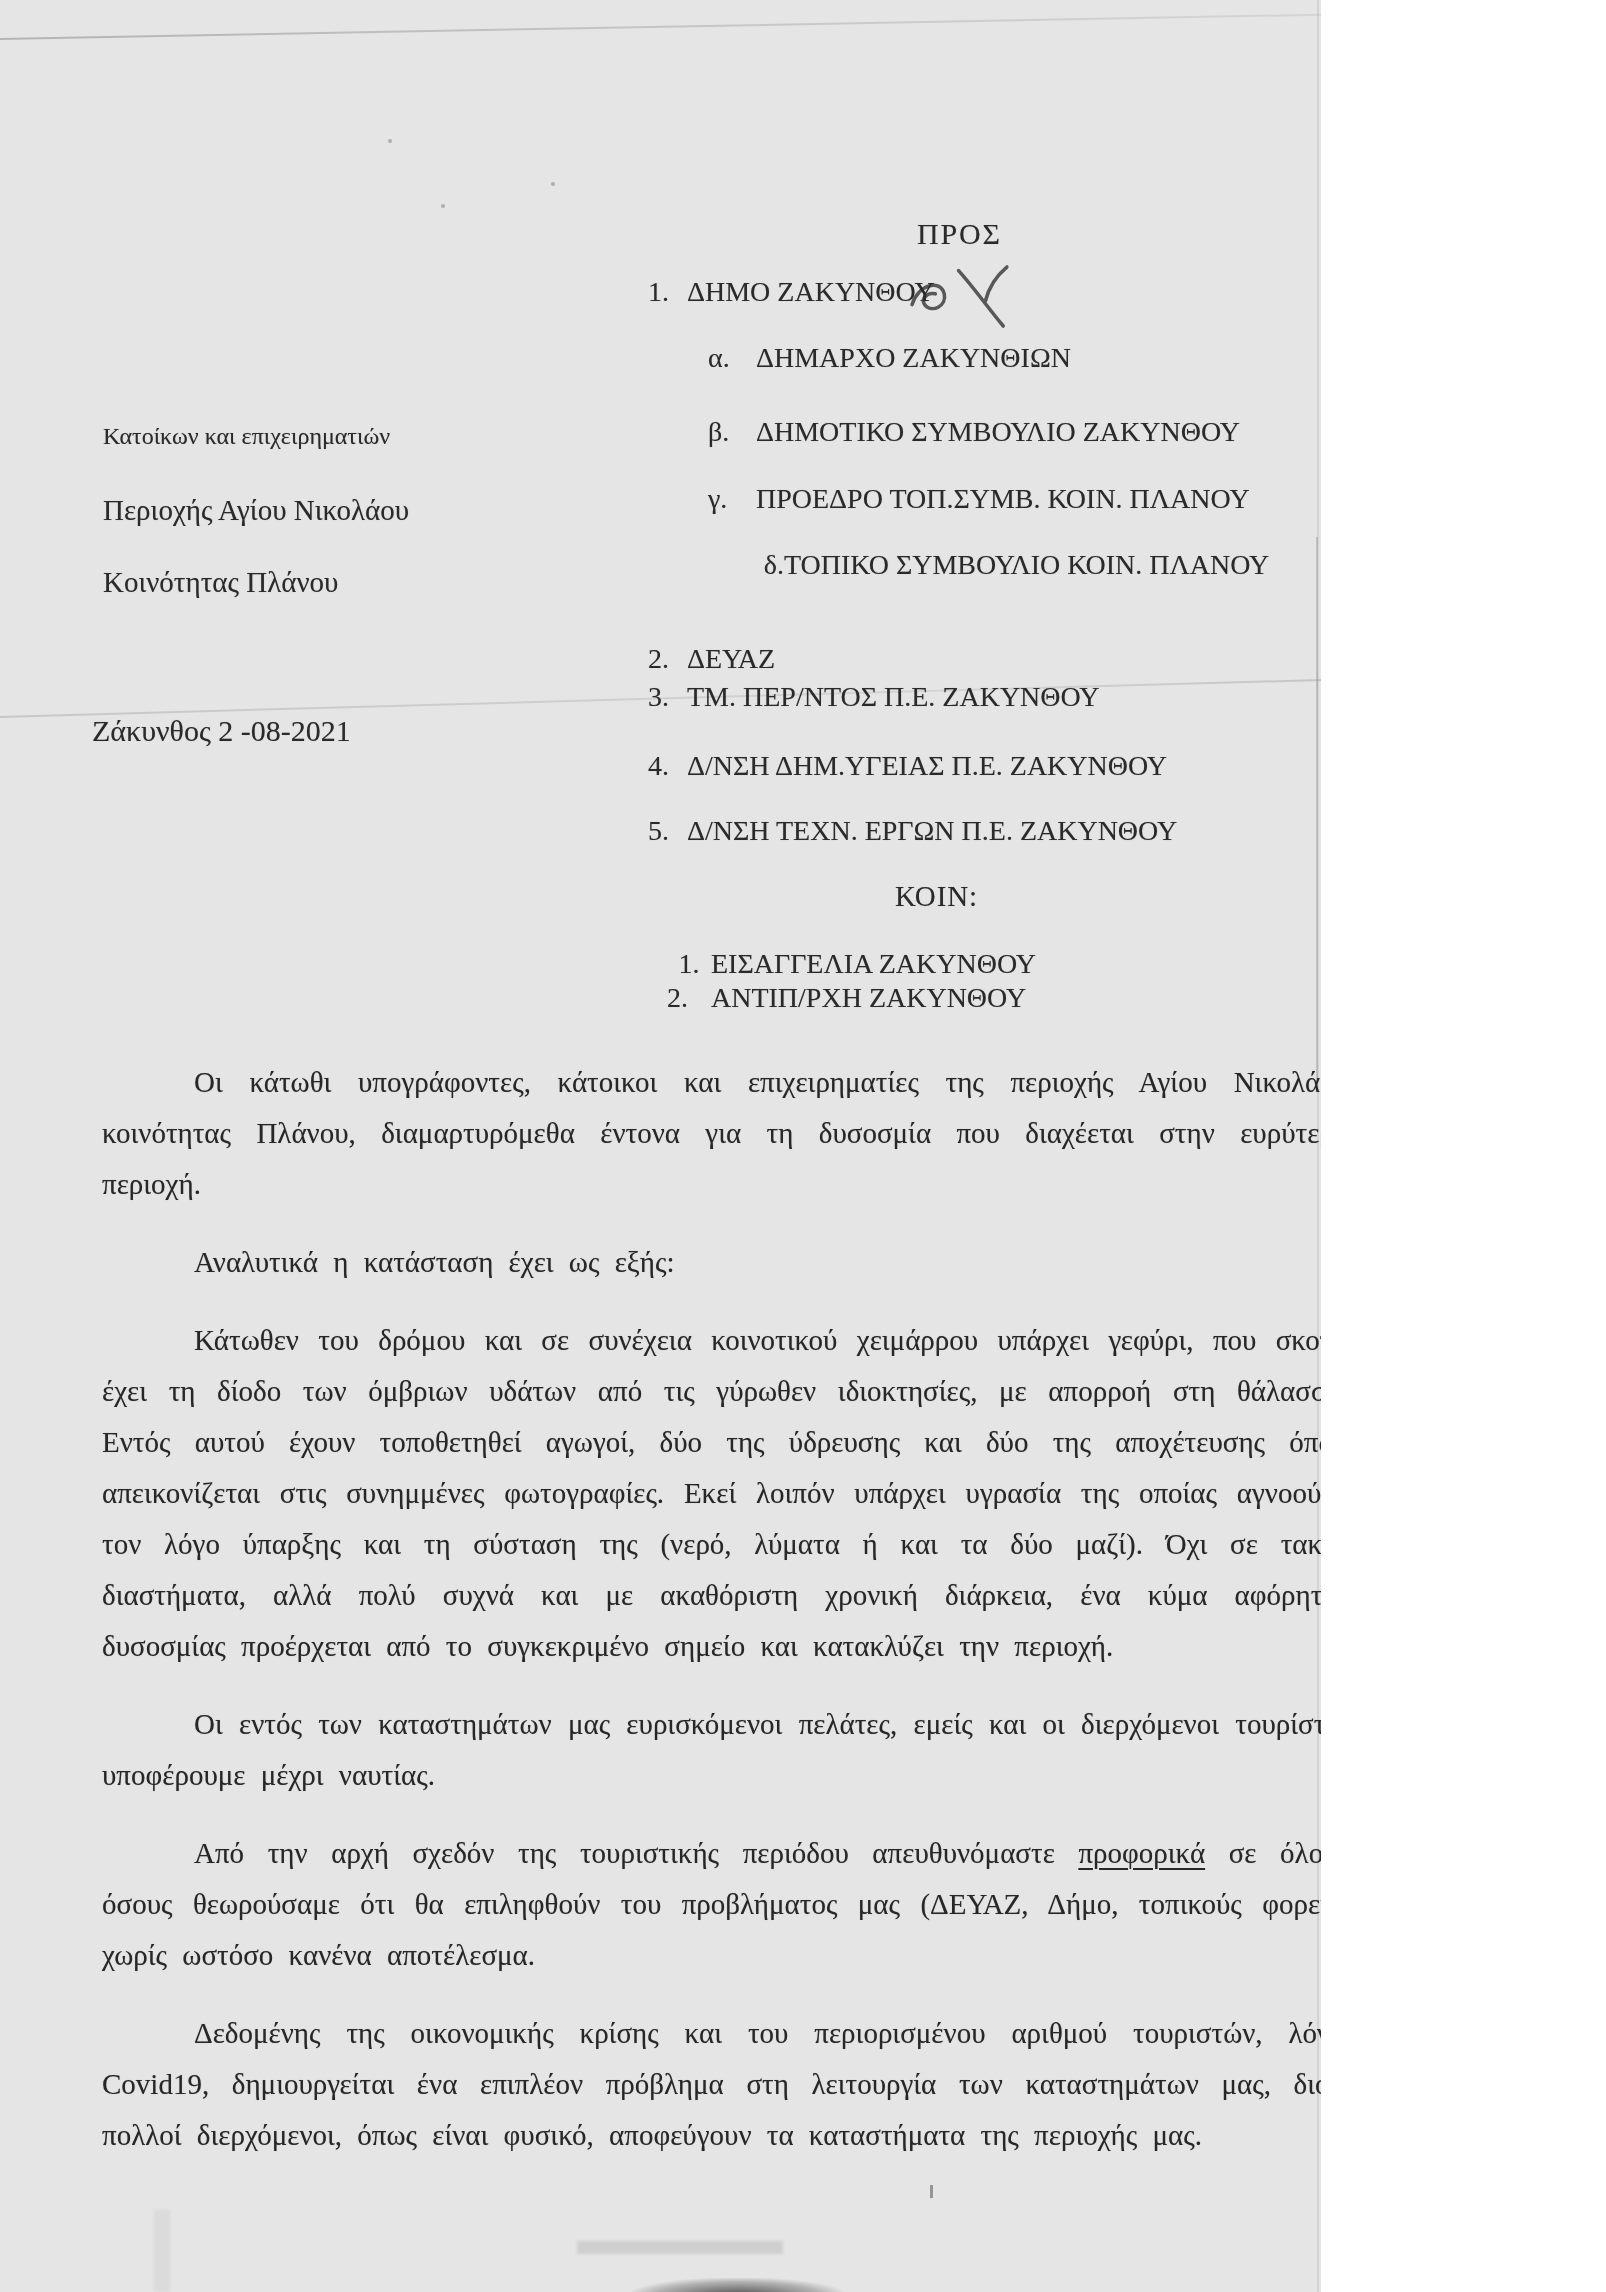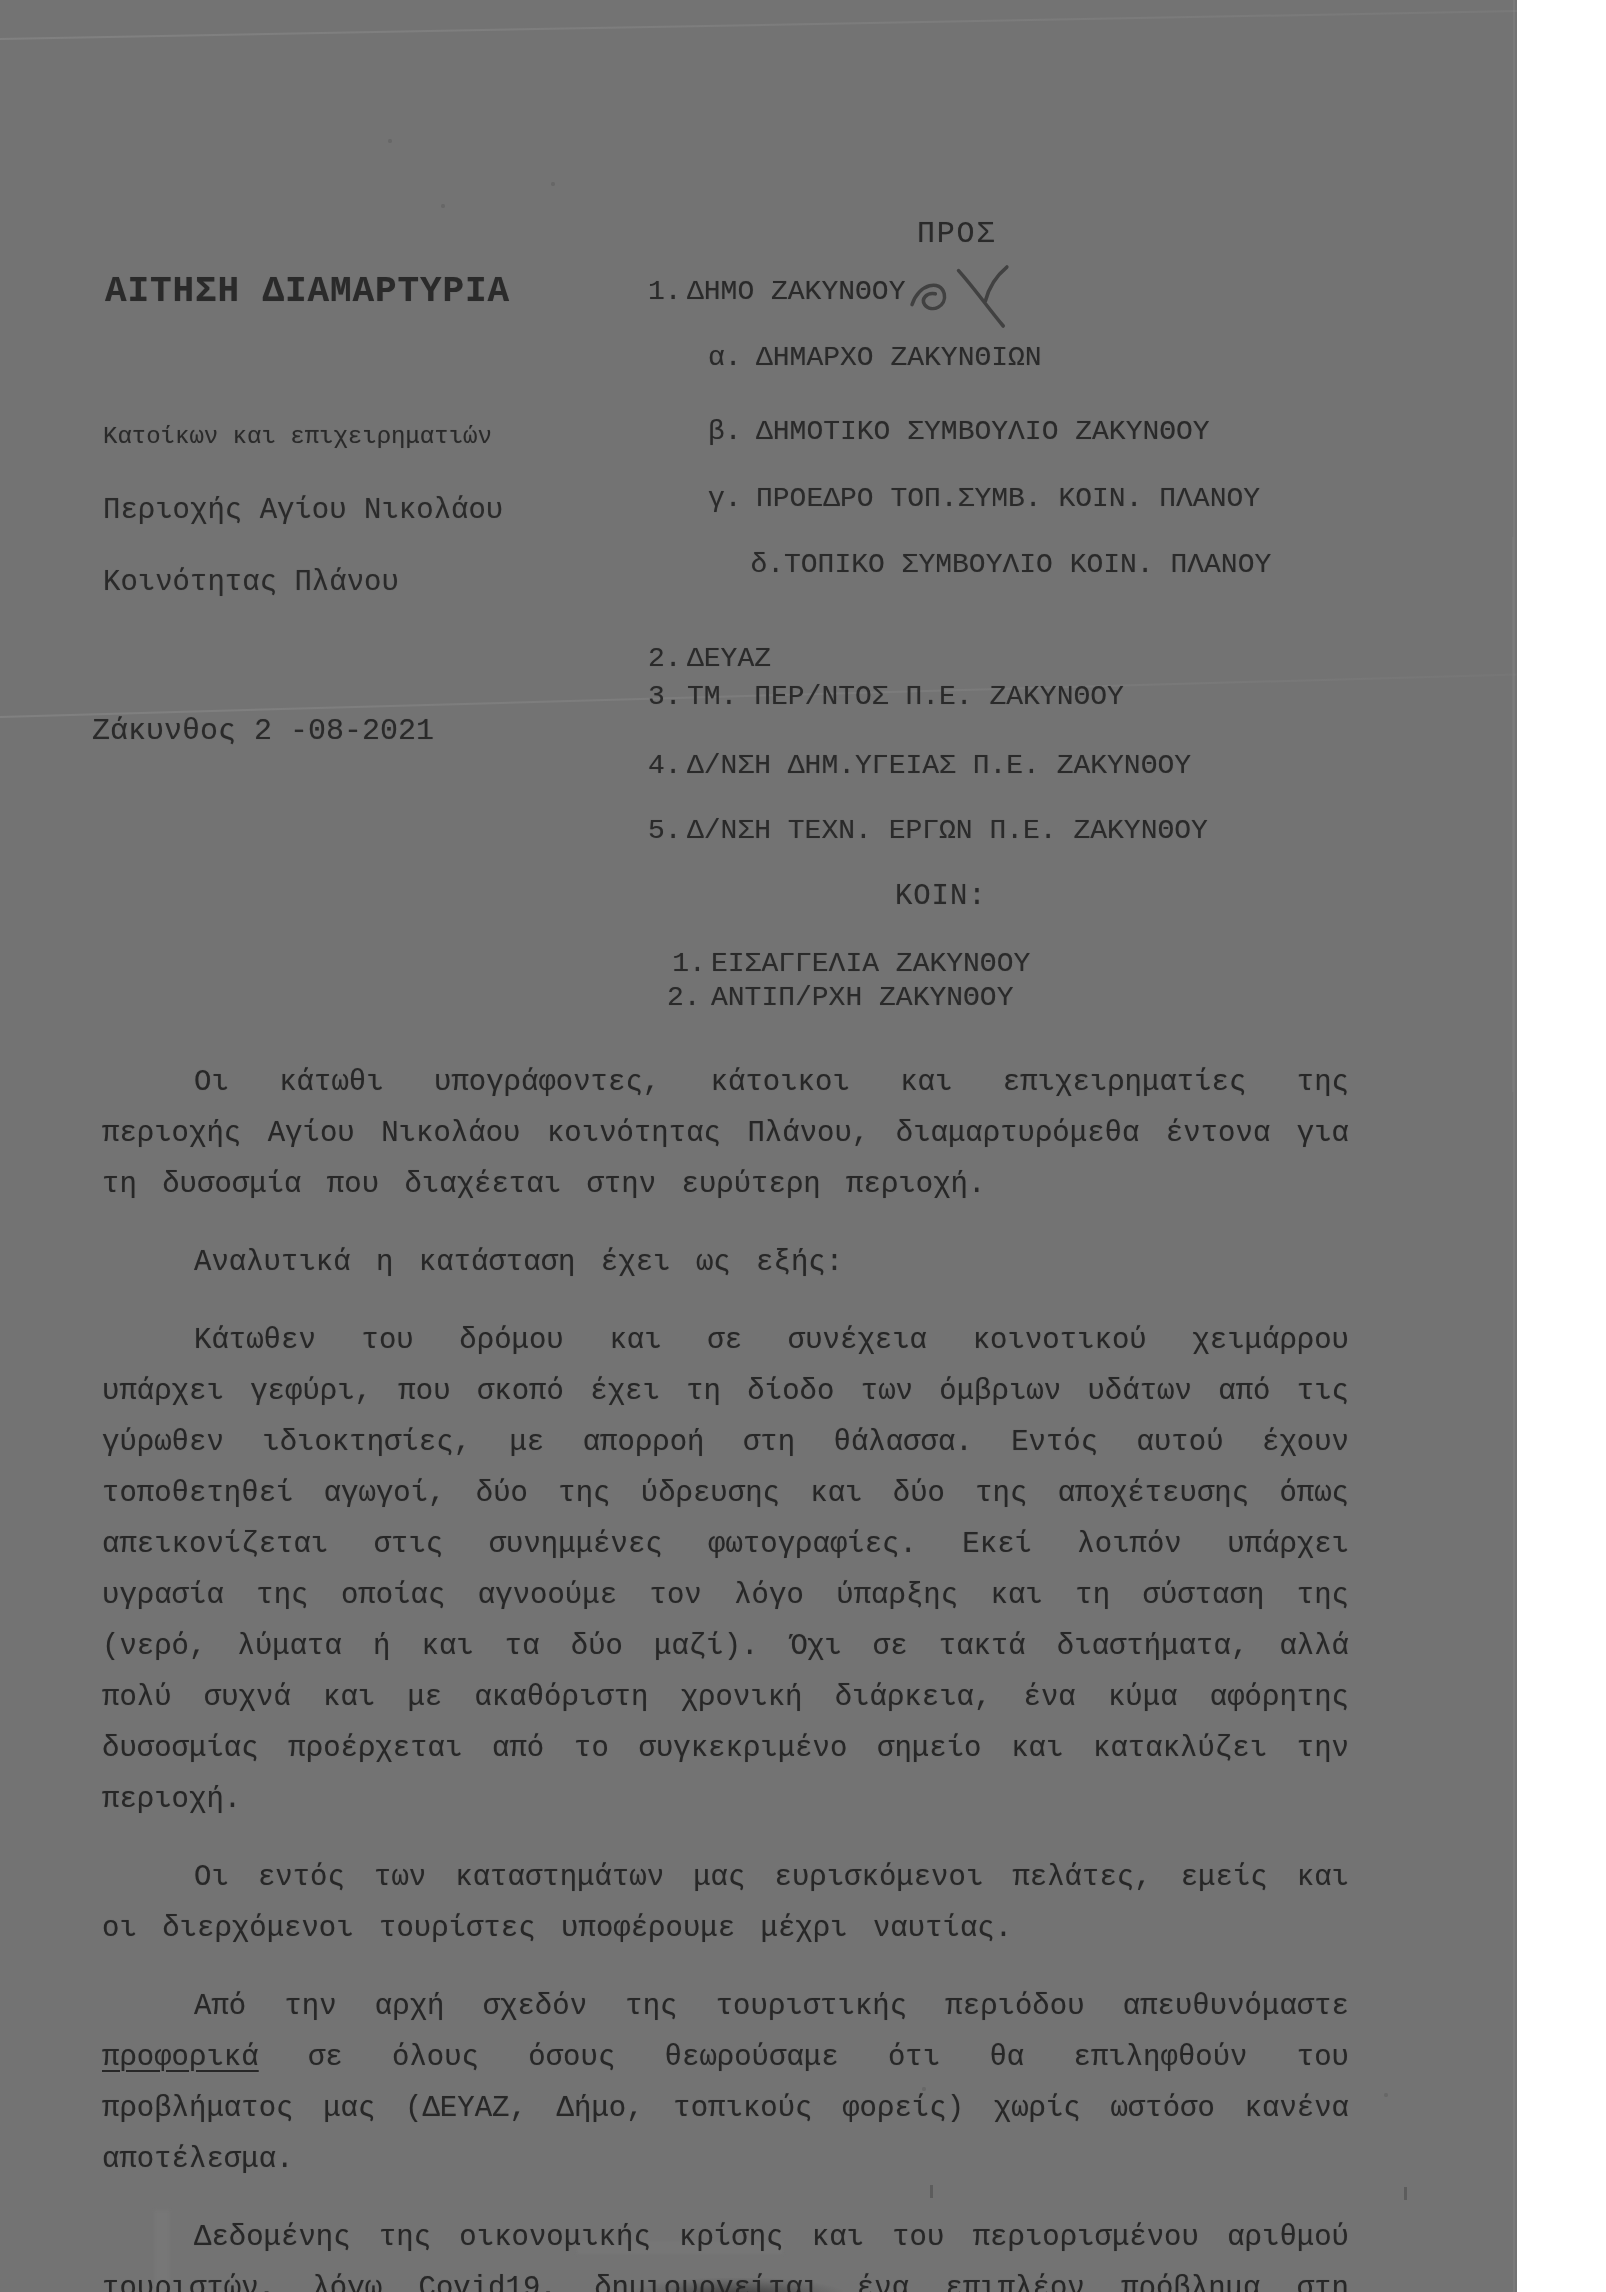--- a/index.html
+++ b/index.html
@@ -1,22 +1,22 @@
 <!DOCTYPE html>
 <html lang="el" style="font-size:14.3px"><head>
 <meta charset="utf-8">
 <title>Scanned Document</title>
 <style>
   html,body{margin:0;padding:0;background:#ffffff;}
   .page{
     position:relative;
-    width:1517px;height:2293px;
-    background:#737373;
+    width:1321px;height:2293px;
+    background:#e5e5e5;
     overflow:hidden;
-    font-family:Liberation Mono, monospace;
+    font-family:Liberation Serif, serif;
     color:#2a2a2a;
   }
   .txt{position:absolute;white-space:nowrap;text-shadow:0 0 0.9px rgba(20,20,20,.28);}
   
   .pros{left:917px;top:217px;font-size:30px;letter-spacing:1.8px;}
   .title{left:105px;top:271px;font-size:36px;font-weight:bold;letter-spacing:0.9px;margin:0;}
   
   .sender1{left:103px;top:423px;font-size:24px;}
   .sender2{left:103px;top:494px;font-size:29px;}
   .sender3{left:103px;top:566px;font-size:29px;}
@@ -102,21 +102,20 @@
   <div class="art speck sp2"></div>
   <div class="art speck sp3"></div>
   <div class="art speck sp4"></div>
   <div class="art speck sp5"></div>
   <svg class="art hand" viewBox="0 0 160 86">
     <path d="M18 52 C26 28, 50 24, 54 40 C57 54, 40 62, 32 52 C28 46, 34 38, 44 40" fill="none" stroke="#343434" stroke-width="4" stroke-linecap="round" opacity="0.8"></path>
     <path d="M70 14 C88 34, 100 52, 120 76 M100 48 C104 32, 112 20, 124 10" fill="none" stroke="#343434" stroke-width="4" stroke-linecap="round" opacity="0.8"></path>
   </svg>
 
   <div class="txt pros">ΠΡΟΣ</div>
-  <h1 class="txt title">ΑΙΤΗΣΗ ΔΙΑΜΑΡΤΥΡΙΑ</h1>
 
   <div class="txt sender1">Κατοίκων και επιχειρηματιών</div>
   <div class="txt sender2">Περιοχής Αγίου Νικολάου</div>
   <div class="txt sender3">Κοινότητας Πλάνου</div>
   <div class="txt dateline">Ζάκυνθος 2 -08-2021</div>
 
   <div class="rrow num r0">
     <span class="mk">1.</span><span class="tx">ΔΗΜΟ ΖΑΚΥΝΘΟΥ</span>
   </div>
   <div class="rrow sub ra">

